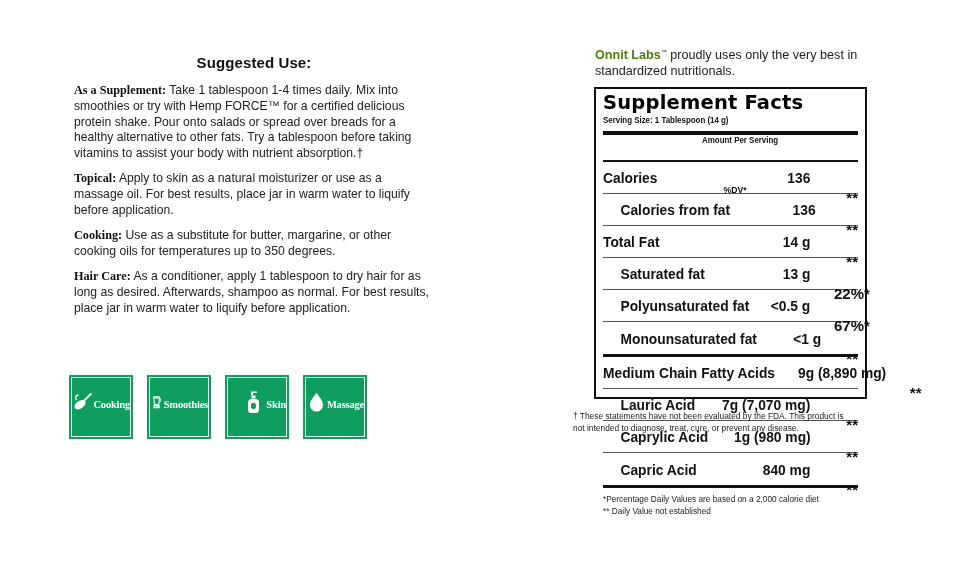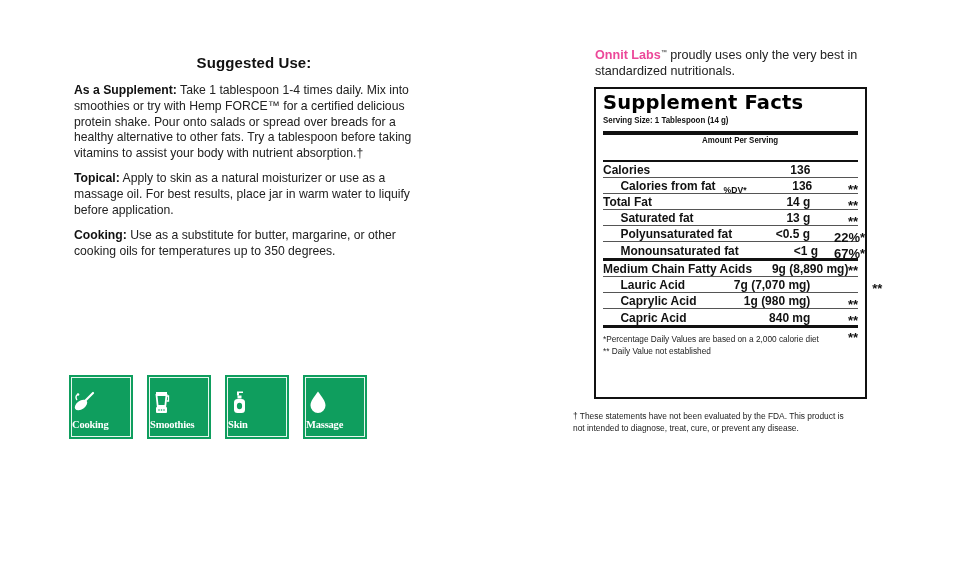--- a/index.html
+++ b/index.html
@@ -3,59 +3,60 @@
 <meta charset="utf-8">
 <style>
   * { box-sizing: border-box; margin: 0; padding: 0; }
   html, body { width: 960px; height: 563px; background: #ffffff; overflow: hidden; }
   body { position: relative; font-family: "Liberation Sans", sans-serif; color: #1a1a1a; }
 
   
   .left { position: absolute; left: 74px; top: 54px; width: 360px; }
   .left h2 { text-align: center; font-size: 15px; font-weight: bold; color: #111; margin-bottom: 12px; letter-spacing: 0.1px; }
   .use-para { font-size: 12.2px; line-height: 15.8px; color: #222; margin-bottom: 9.5px; }
-  .use-para b { font-weight: bold; color: #111; }
+  .use-para b { font-weight: bold; color: #111; font-family: Liberation Serif, serif; }
 
   .icons { position: absolute; left: 69px; top: 375px; display: flex; gap: 14px; }
   .icon-tile { width: 64px; height: 64px; background: #0f9e5e; padding: 2px; position: relative; cursor: pointer; }
-  .icon-tile .inner { width: 100%; height: 100%; border: 1px solid #e8f7ef; display: flex; flex-direction: column; align-items: flex-start; justify-content: flex-end; padding-bottom: 6px; }
+  .icon-tile .inner { width: 100%; height: 100%; border: 1px solid #e8f7ef; display: flex; flex-direction: row; align-items: center; justify-content: flex-end; padding-bottom: 6px; }
   .icon-tile svg { width: 24px; height: 24px; margin-bottom: 5px; }
   .icon-tile .lbl { font-family: "Liberation Serif", serif; font-weight: bold; color: #fff; font-size: 10.5px; letter-spacing: -0.2px; }
 
   
   .intro { position: absolute; left: 595px; top: 44px; width: 280px; font-size: 12.6px; line-height: 16px; color: #222; }
-  .intro b { color: #ec4899; }
+  .intro b { color: #4d7c0f; }
   .intro sup { font-size: 6px; vertical-align: 5px; }
 
   .facts { position: absolute; left: 594px; top: 87px; width: 273px; height: 312px; border: 2px solid #111; padding: 3px 7px 12px 7px; font-family: "Liberation Sans", sans-serif; }
   .facts .title { font-family: "DejaVu Sans", sans-serif; font-weight: 900; font-size: 19.5px; letter-spacing: 0.2px; color: #000; line-height: 22px; }
   .facts .serving { font-size: 8.6px; font-weight: bold; color: #111; margin-top: 1px; transform: scaleX(0.92); transform-origin: left; white-space: nowrap; }
   .bar-thick { height: 4px; background: #111; margin-top: 6px; }
   .bar-med { height: 3px; background: #111; }
-  .row { display: flex; align-items: center; height: 16px; border-bottom: 1px solid #555; font-size: 13px; font-weight: bold; color: #111; }
+  .row { display: flex; align-items: center; height: 32px; border-bottom: 1px solid #555; font-size: 15px; font-weight: bold; color: #111; }
   .row.head { height: 27px; border-bottom: 2px solid #111; font-size: 8.6px; flex-direction: column; }
   .row.noline { border-bottom: none; }
   .row .nm { flex: 1; white-space: nowrap; transform: scaleX(0.92); transform-origin: left; }
   .row .nm.ind { padding-left: 19px; }
   .row .amt { width: 100px; text-align: right; padding-right: 4px; white-space: nowrap; transform: scaleX(0.92); transform-origin: right; }
   .row .dv { width: 44px; text-align: right; padding-left: 20px; white-space: nowrap; margin-top: 40px; }
   .row.head .amt { width: 120px; padding-right: 14px; }
   .row.head .dv { width: 32px; padding-left: 0; }
   .foot { font-size: 9.2px; color: #222; line-height: 12px; margin-top: 5px; transform: scaleX(0.9); transform-origin: left; white-space: nowrap; }
 
   .disclaimer { position: absolute; left: 573px; top: 411px; width: 280px; font-size: 8.4px; line-height: 11.5px; color: #222; }
 </style>
 </head>
 <body>
 
 <div class="left">
   <h2>Suggested Use:</h2>
   <p class="use-para"><b>As a Supplement:</b><span> Take 1 tablespoon 1-4 times daily. Mix into smoothies or try with Hemp FORCE™ for a certified delicious protein shake. Pour onto salads or spread over breads for a healthy alternative to other fats. Try a tablespoon before taking vitamins to assist your body with nutrient absorption.†</span></p>
   <p class="use-para"><b>Topical:</b><span> Apply to skin as a natural moisturizer or use as a massage oil. For best results, place jar in warm water to liquify before application.</span></p>
   <p class="use-para"><b>Cooking:</b><span> Use as a substitute for butter, margarine, or other cooking oils for temperatures up to 350 degrees.</span></p>
+  <p class="use-para"><b>Hair Care:</b><span> As a conditioner, apply 1 tablespoon to dry hair for as long as desired. Afterwards, shampoo as normal. For best results, place jar in warm water to liquify before application.</span></p>
 </div>
 
 <div class="icons">
   <div class="icon-tile">
     <div class="inner">
       <svg viewBox="0 0 24 24">
         <ellipse cx="9" cy="15" rx="7" ry="4.2" transform="rotate(-35 9 15)" fill="#fff"></ellipse>
         <path d="M13.5 10.5 L21 3" stroke="#fff" stroke-width="2.2" stroke-linecap="round"></path>
         <path d="M5 5 q-2 2 0 5" stroke="#fff" stroke-width="1.4" fill="none"></path>
         <circle cx="6" cy="4.5" r="1.3" fill="#fff"></circle>

